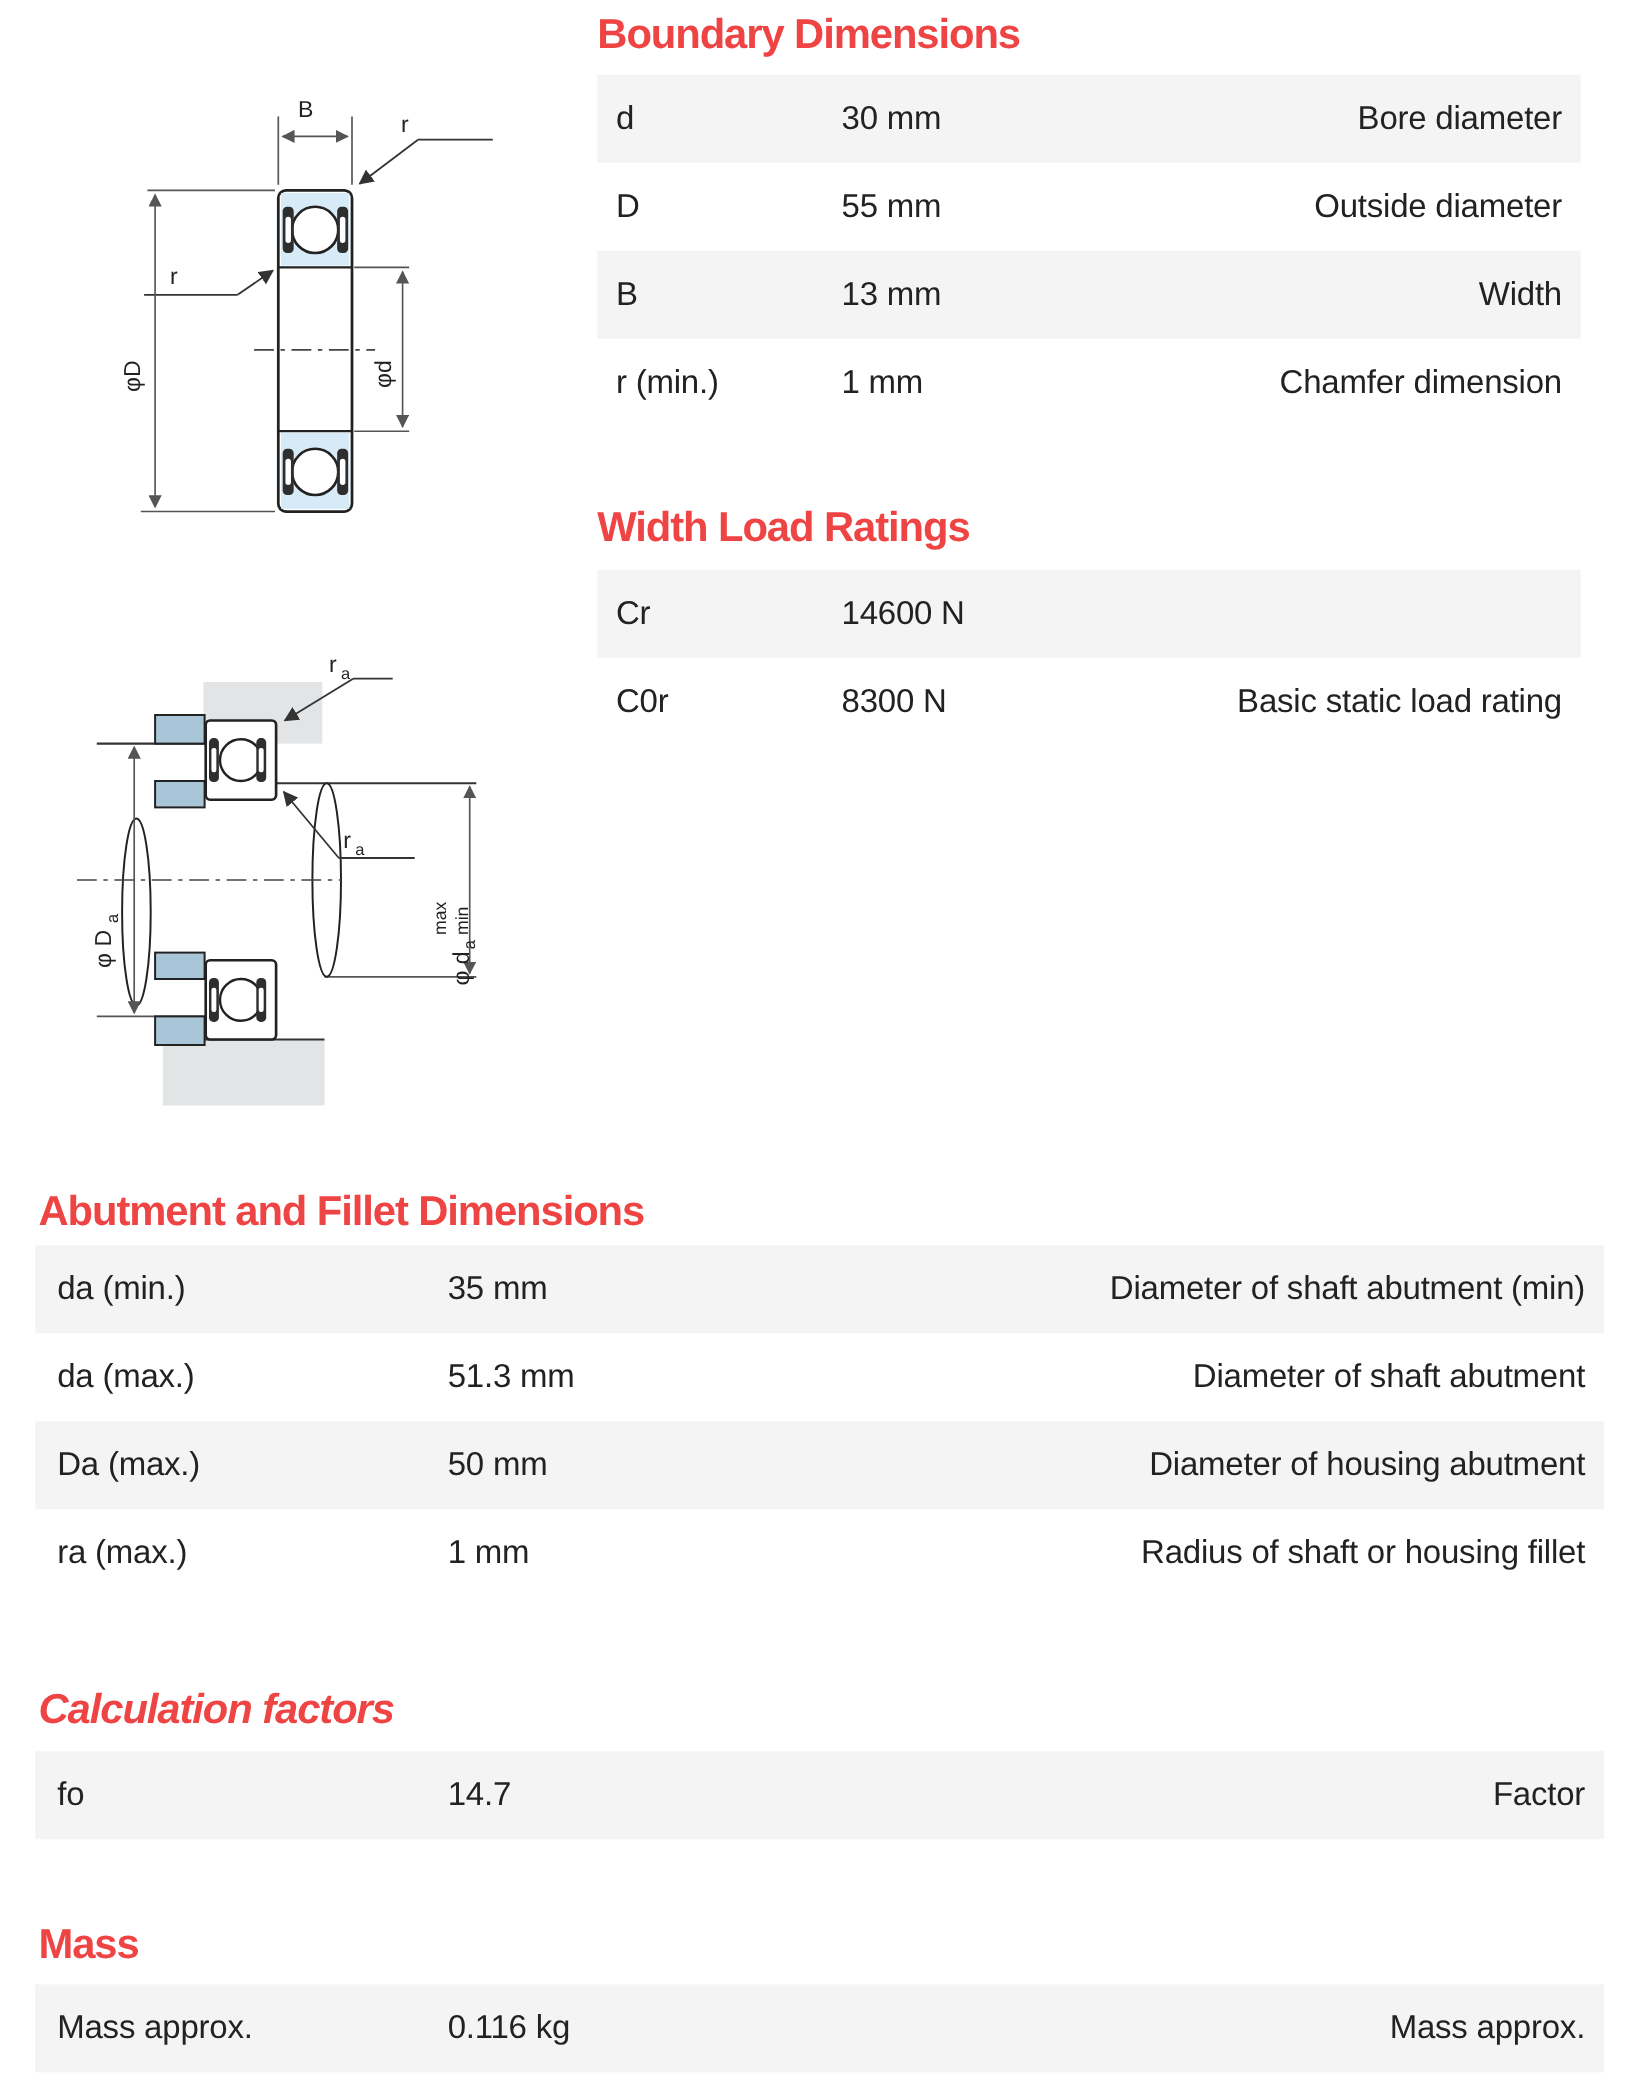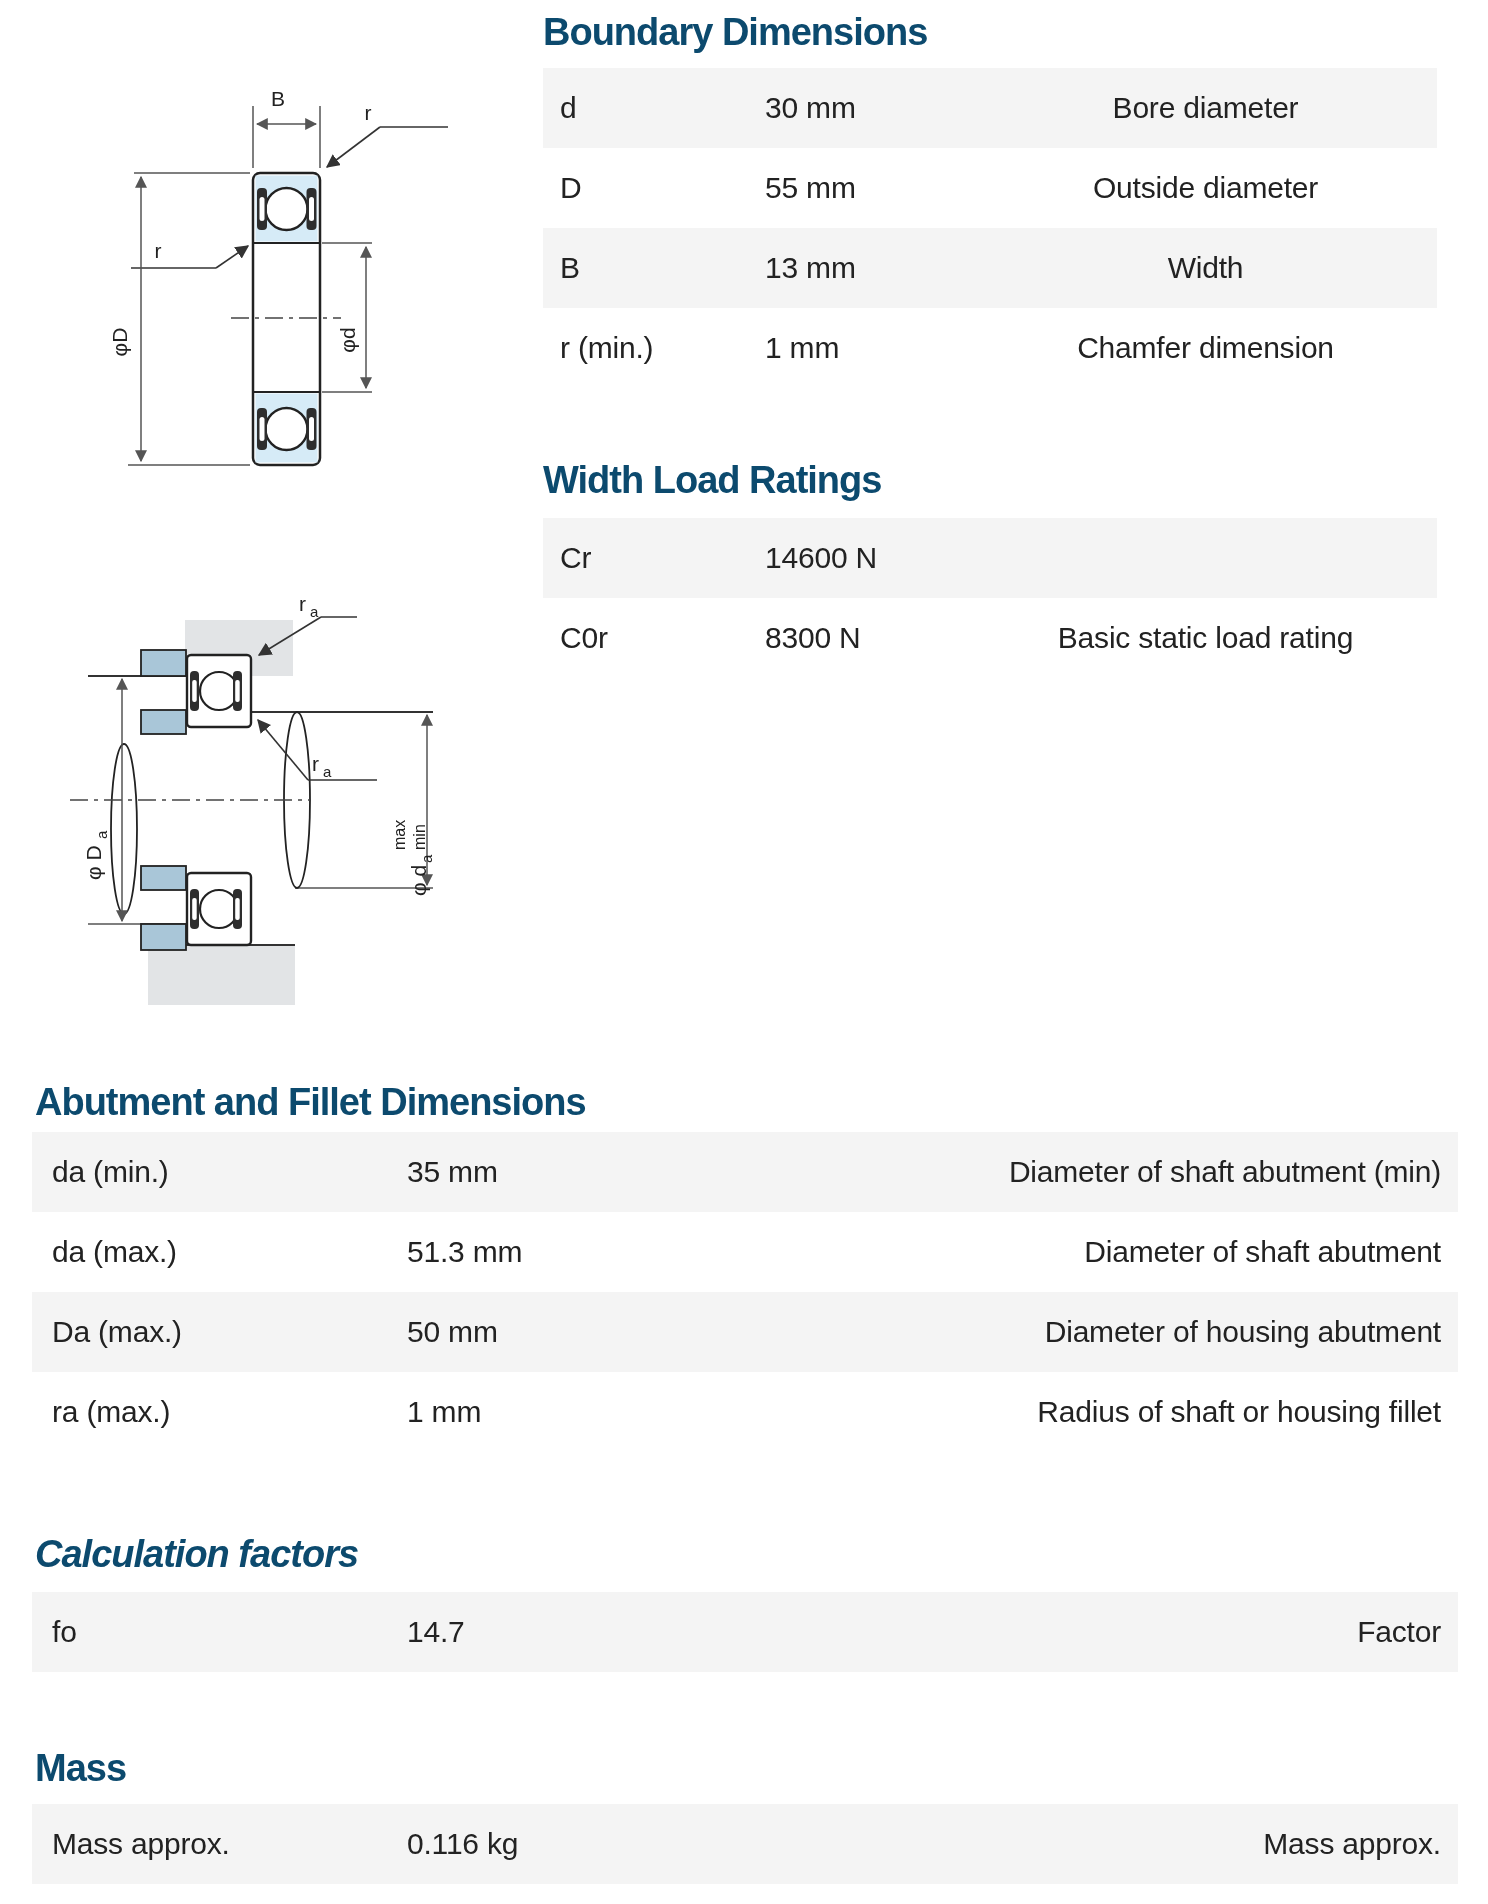--- a/index.html
+++ b/index.html
@@ -5,32 +5,32 @@
   * { margin:0; padding:0; box-sizing:border-box; }
   html,body { background:#fff; }
   body { font-family:"Liberation Sans", sans-serif; }
   #page {
     position:relative; width:1488px; height:1904px;
     background:#ffffff; overflow:hidden; margin:0 auto;
   }
   .sec { position:absolute; }
   .h {
     font-size:38px; font-weight:bold; letter-spacing:-1px;
-    color:#0c4a6e; line-height:44px; white-space:nowrap;
+    color:#ef4444; line-height:44px; white-space:nowrap;
   }
   .tbl { display:block; }
   .trow {
     display:flex; align-items:center; height:80px;
     font-size:30px; color:#222; letter-spacing:-0.2px; white-space:nowrap;
   }
   .trow.g { background:#f4f4f4; }
   
   .t-top .c1 { width:209px; padding-left:17px; }
   .t-top .c2 { width:239px; padding-left:13px; }
-  .t-top .c3 { flex:1; text-align:center; padding-right:17px; }
+  .t-top .c3 { flex:1; text-align:right; padding-right:17px; }
   
   .t-bot .c1 { width:358px; padding-left:20px; }
   .t-bot .c2 { width:317px; padding-left:17px; }
   .t-bot .c3 { flex:1; text-align:right; padding-right:17px; }
   svg text { font-family:"Liberation Sans", sans-serif; fill:#222; }
 </style>
 </head>
 <body>
 
 <div id="page">

